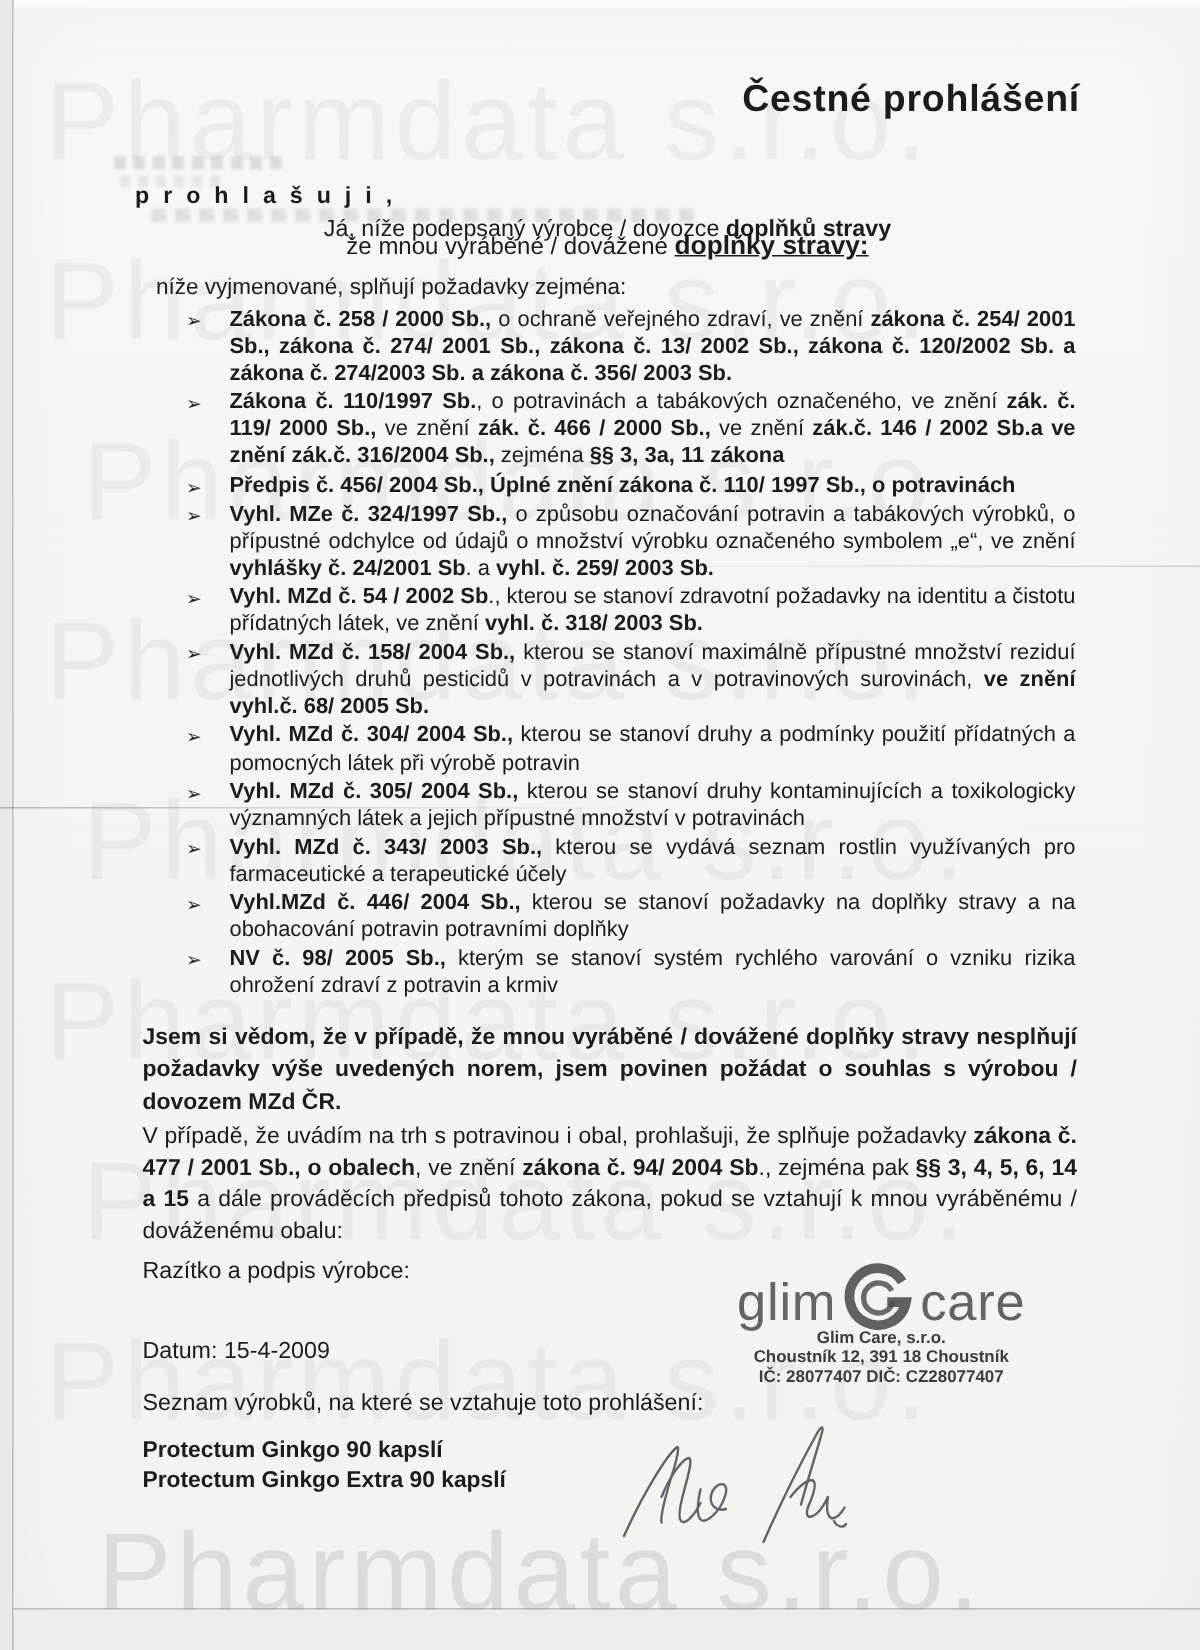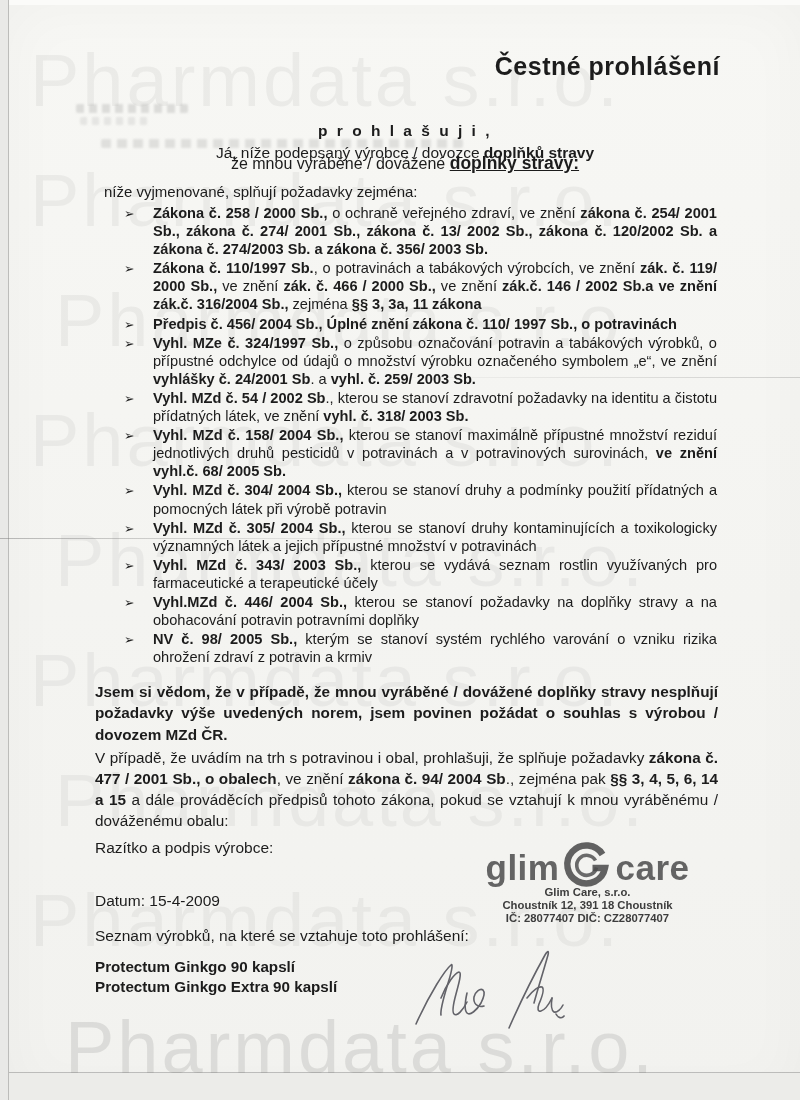--- a/index.html
+++ b/index.html
@@ -35,32 +35,32 @@
   .below-fold{position:absolute;left:9px;top:1073px;width:791px;height:27px;background:#ecece9;z-index:2;}
   .crease{position:absolute;height:1px;z-index:3;}
   .c1{left:0;top:538px;width:440px;background:linear-gradient(90deg,rgba(110,110,110,.45),rgba(110,110,110,0));}
   .c2{left:370px;top:377px;width:430px;background:linear-gradient(90deg,rgba(110,110,110,0),rgba(110,110,110,.28));}
   .c3{left:9px;top:1072px;width:791px;background:rgba(110,110,110,.40);}
 
   
   .blk{position:absolute;z-index:5;margin:0;}
   .doc-title{left:90px;top:52px;width:630px;text-align:right;font-size:25px;font-weight:bold;letter-spacing:.5px;}
   .intro1{left:90px;top:97px;width:630px;text-align:center;font-size:15.5px;margin-top:47px;}
-  .prohlasuji{left:90px;top:122px;width:630px;text-align:center;font-size:15.5px;font-weight:bold;letter-spacing:2.5px;}
+  .prohlasuji{left:90px;top:122px;width:630px;text-align:left;font-size:15.5px;font-weight:bold;letter-spacing:2.5px;}
   .intro2{left:90px;top:153px;width:630px;text-align:center;font-size:16px;}
   .intro2 .emph{font-weight:bold;font-size:17.5px;text-decoration:underline;}
   .lead{left:104px;top:183px;font-size:15px;}
   .legal{left:95px;top:204px;width:622px;list-style:none;padding:0;font-size:14.6px;line-height:18.1px;}
   .legal li{position:relative;padding-left:58px;text-align:justify;text-align-last:left;margin:0 0 1px 0;}
   .legal .bullet{position:absolute;left:29px;top:1px;font-size:12.5px;color:#222;}
   .para-bold{left:95px;top:681px;width:623px;font-size:15.3px;font-weight:bold;line-height:21.4px;text-align:justify;text-align-last:left;}
   .para2{left:95px;top:747px;width:623px;font-size:15.3px;line-height:21px;text-align:justify;text-align-last:left;}
   .stamp-label{left:95px;top:839px;font-size:15.5px;}
   .logo{left:455px;top:841px;width:265px;display:flex;align-items:center;justify-content:center;gap:3px;color:#515151;}
-  .logo .word{font-size:35px;font-weight:bold;letter-spacing:.5px;opacity:.88;}
+  .logo .word{font-size:35px;font-weight:normal;letter-spacing:.5px;opacity:.88;}
   .company{left:455px;top:886px;width:265px;text-align:center;font-size:11.3px;font-weight:bold;color:#3d3d3d;line-height:12.8px;}
   .date-line{left:95px;top:892px;font-size:15.5px;}
   .products-label{left:95px;top:927px;font-size:15.5px;}
   .products{left:95px;top:957px;font-size:15.2px;font-weight:bold;line-height:19.5px;}
   .signature{left:390px;top:940px;z-index:6;}
   b{font-weight:bold;}
 </style>
 </head>
 <body>
 
@@ -85,21 +85,21 @@
   <div class="ghost g3"></div>
 
   <h1 class="blk doc-title">Čestné prohlášení</h1>
   <p class="blk intro1"><span>Já, níže podepsaný výrobce / dovozce </span><b>doplňků stravy</b></p>
   <p class="blk prohlasuji">p r o h l a š u j i ,</p>
   <p class="blk intro2"><span>že mnou vyráběné / dovážené </span><span class="emph">doplňky stravy:</span></p>
   <p class="blk lead">níže vyjmenované, splňují požadavky zejména:</p>
 
   <ul class="blk legal" id="legal-list">
       <li><span class="bullet">➢</span><span><b>Zákona č. 258 / 2000 Sb.,</b><span> o ochraně veřejného zdraví, ve znění </span><b>zákona č. 254/ 2001 Sb., zákona č. 274/ 2001 Sb., zákona č. 13/ 2002 Sb., zákona č. 120/2002 Sb. a zákona č. 274/2003 Sb. a zákona č. 356/ 2003 Sb.</b></span></li>
-      <li><span class="bullet">➢</span><span><b>Zákona č. 110/1997 Sb.</b><span>, o potravinách a tabákových výrobcích, ve znění </span><b>zák. č. 119/ 2000 Sb.,</b><span> ve znění </span><b>zák. č. 466 / 2000 Sb.,</b><span> ve znění </span><b>zák.č. 146 / 2002 Sb.a ve znění zák.č. 316/2004 Sb.,</b><span> zejména </span><b>§§ 3, 3a, 11 zákona</b></span></li>
+      <li><span class="bullet">➢</span><span><b>Zákona č. 110/1997 Sb.</b><span>, o potravinách a tabákových označeného, ve znění </span><b>zák. č. 119/ 2000 Sb.,</b><span> ve znění </span><b>zák. č. 466 / 2000 Sb.,</b><span> ve znění </span><b>zák.č. 146 / 2002 Sb.a ve znění zák.č. 316/2004 Sb.,</b><span> zejména </span><b>§§ 3, 3a, 11 zákona</b></span></li>
       <li><span class="bullet">➢</span><span><b>Předpis č. 456/ 2004 Sb., Úplné znění zákona č. 110/ 1997 Sb., o potravinách</b></span></li>
       <li><span class="bullet">➢</span><span><b>Vyhl. MZe č. 324/1997 Sb.,</b><span> o způsobu označování potravin a tabákových výrobků, o přípustné odchylce od údajů o množství výrobku označeného symbolem „e“, ve znění </span><b>vyhlášky č. 24/2001 Sb</b><span>. a </span><b>vyhl. č. 259/ 2003 Sb.</b></span></li>
       <li><span class="bullet">➢</span><span><b>Vyhl. MZd č. 54 / 2002 Sb</b><span>., kterou se stanoví zdravotní požadavky na identitu a čistotu přídatných látek, ve znění </span><b>vyhl. č. 318/ 2003 Sb.</b></span></li>
       <li><span class="bullet">➢</span><span><b>Vyhl. MZd č. 158/ 2004 Sb.,</b><span> kterou se stanoví maximálně přípustné množství reziduí jednotlivých druhů pesticidů v potravinách a v potravinových surovinách, </span><b>ve znění vyhl.č. 68/ 2005 Sb.</b></span></li>
       <li><span class="bullet">➢</span><span><b>Vyhl. MZd č. 304/ 2004 Sb.,</b><span> kterou se stanoví druhy a podmínky použití přídatných a pomocných látek při výrobě potravin</span></span></li>
       <li><span class="bullet">➢</span><span><b>Vyhl. MZd č. 305/ 2004 Sb.,</b><span> kterou se stanoví druhy kontaminujících a toxikologicky významných látek a jejich přípustné množství v potravinách</span></span></li>
       <li><span class="bullet">➢</span><span><b>Vyhl. MZd č. 343/ 2003 Sb.,</b><span> kterou se vydává seznam rostlin využívaných pro farmaceutické a terapeutické účely</span></span></li>
       <li><span class="bullet">➢</span><span><b>Vyhl.MZd č. 446/ 2004 Sb.,</b><span> kterou se stanoví požadavky na doplňky stravy a na obohacování potravin potravními doplňky</span></span></li>
       <li><span class="bullet">➢</span><span><b>NV č. 98/ 2005 Sb.,</b><span> kterým se stanoví systém rychlého varování o vzniku rizika ohrožení zdraví z potravin a krmiv</span></span></li>
     </ul>

